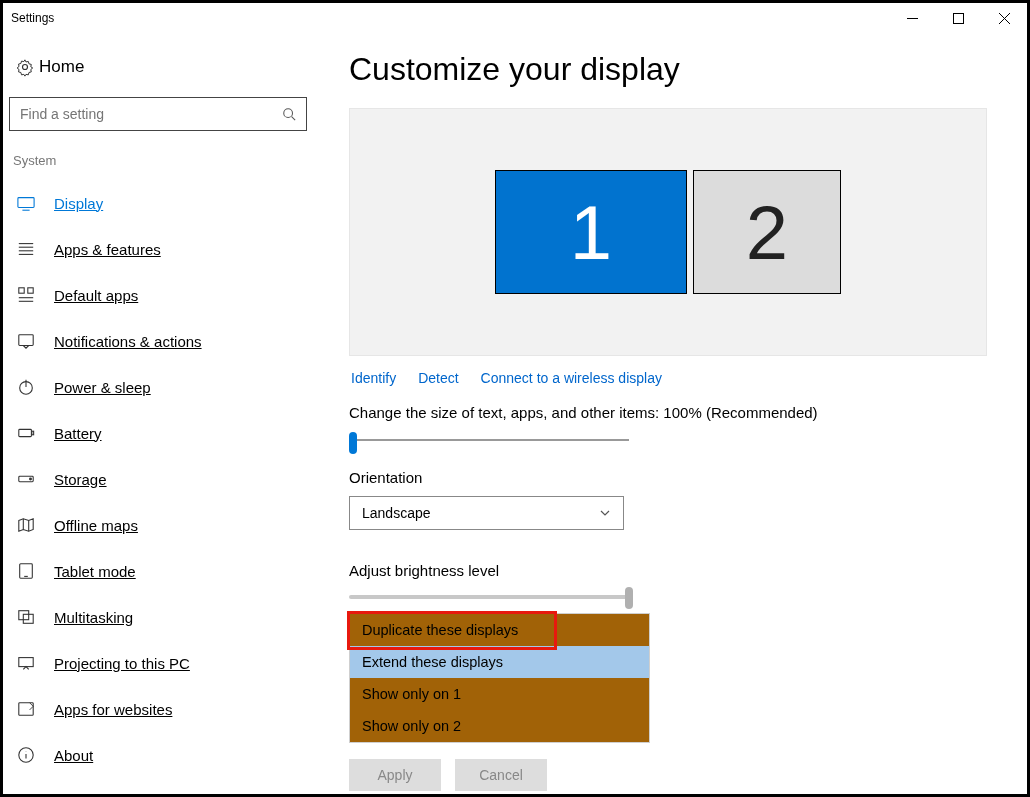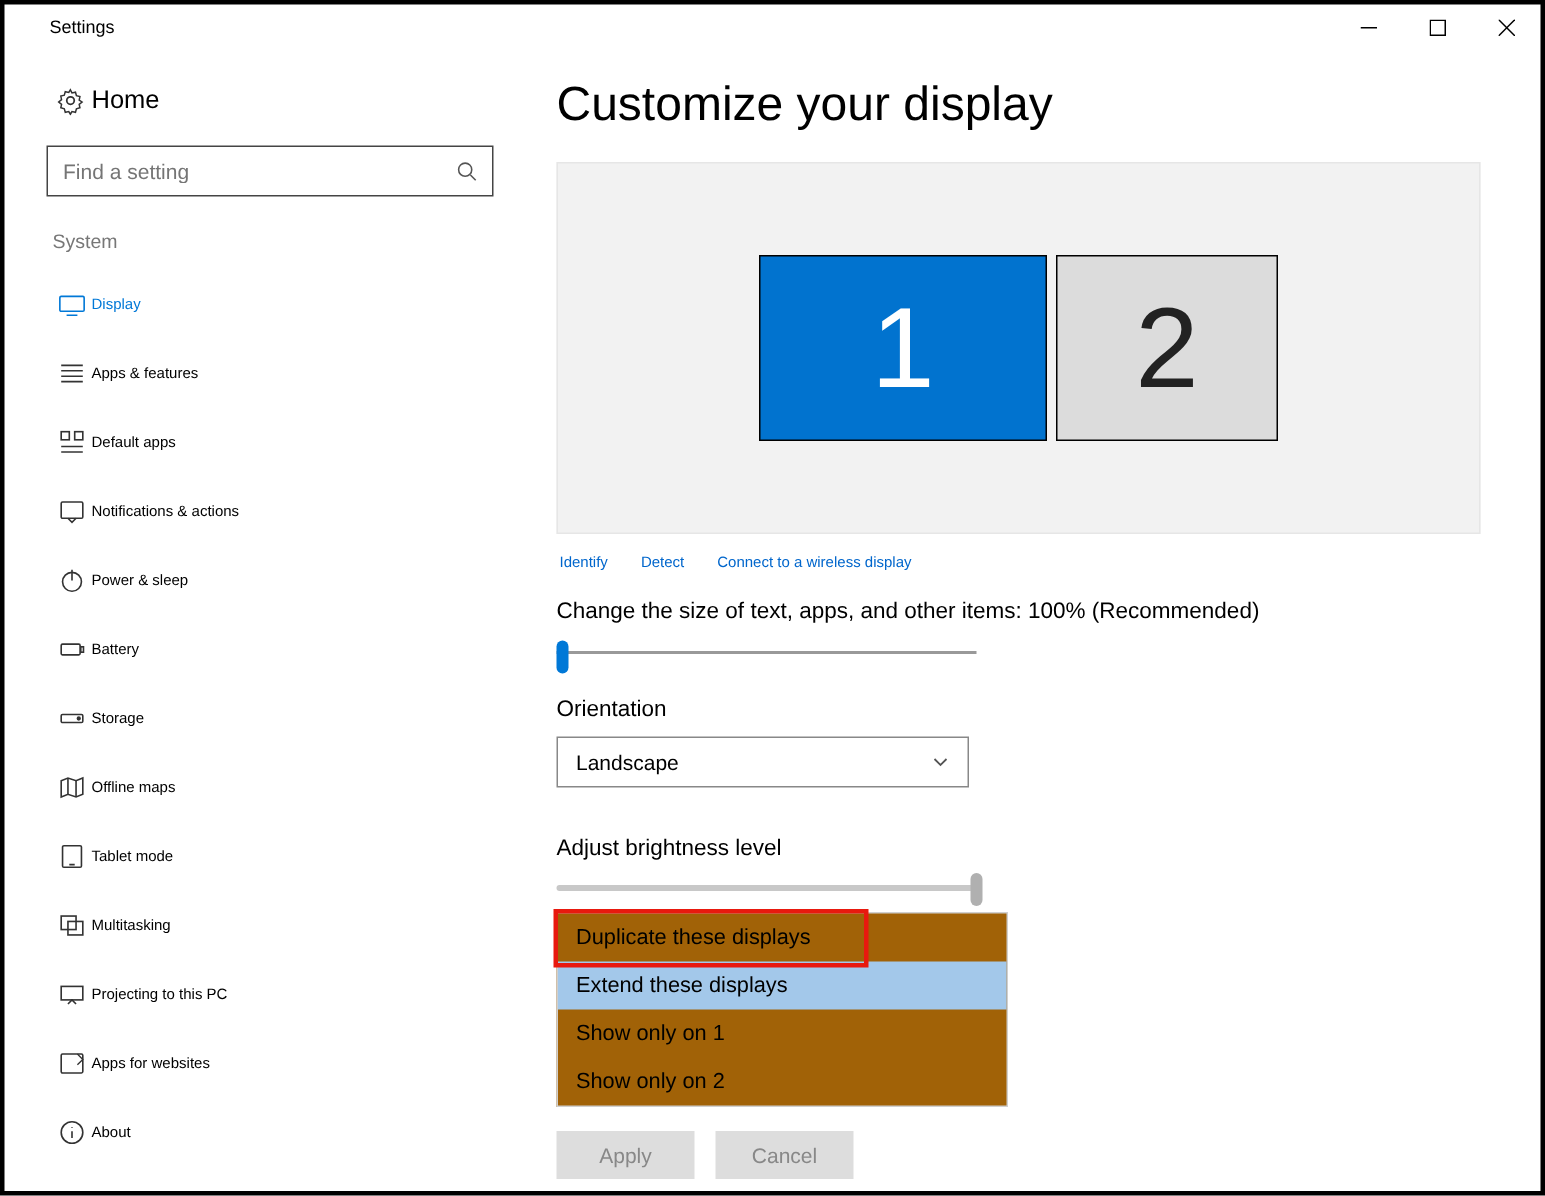--- a/index.html
+++ b/index.html
@@ -14,21 +14,20 @@
       background: #000;
       padding: 3px;
     }
     .window {
       width: 100%;
       height: 100%;
       background: #fff;
       display: flex;
       flex-direction: column;
       overflow: hidden;
-      padding-left: 22px;
     }
     .titlebar {
       height: 30px;
       display: flex;
       align-items: center;
       padding-left: 8px;
       font-size: 12px;
       color: #000;
     }
     .titlebar-text {
@@ -104,25 +103,26 @@
       color: #777;
       padding: 4px 4px 12px 4px;
     }
     .nav {
       display: flex;
       flex-direction: column;
     }
     .nav-item {
       display: flex;
       align-items: center;
-      gap: 4px;
+      gap: 19px;
       padding: 14px 8px;
-      font-size: 10px;
+      font-size: 15px;
       color: #000;
       cursor: pointer;
+      text-decoration: underline;
     }
     .nav-item.active {
       color: #0078d7;
     }
     .nav-icon {
       width: 18px;
       height: 18px;
       flex-shrink: 0;
     }
     .nav-item.active .nav-icon {
@@ -174,21 +174,21 @@
       background: #dcdcdc;
       color: #222;
     }
     .preview-links {
       display: flex;
       gap: 22px;
       padding: 14px 2px 18px 2px;
     }
     .link {
       color: #0066cc;
-      font-size: 10px;
+      font-size: 14px;
       cursor: pointer;
     }
     .setting-label {
       font-size: 15px;
       color: #000;
     }
     .slider-row {
       margin: 10px 0 20px 0;
       position: relative;
       width: 280px;

